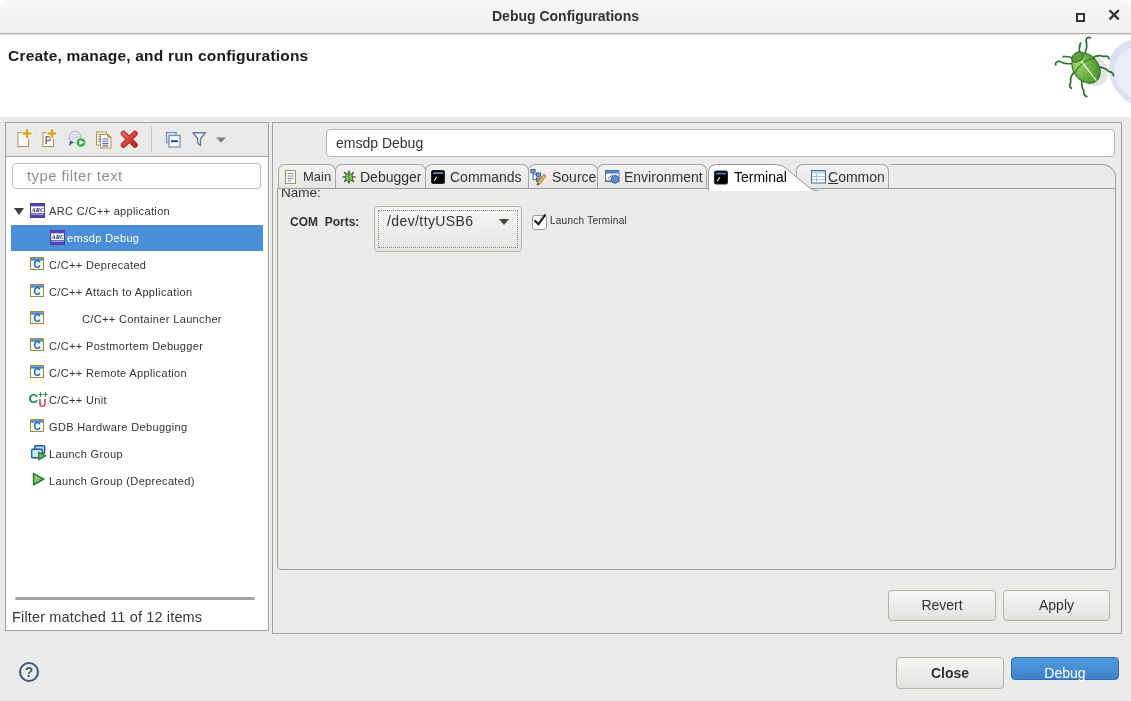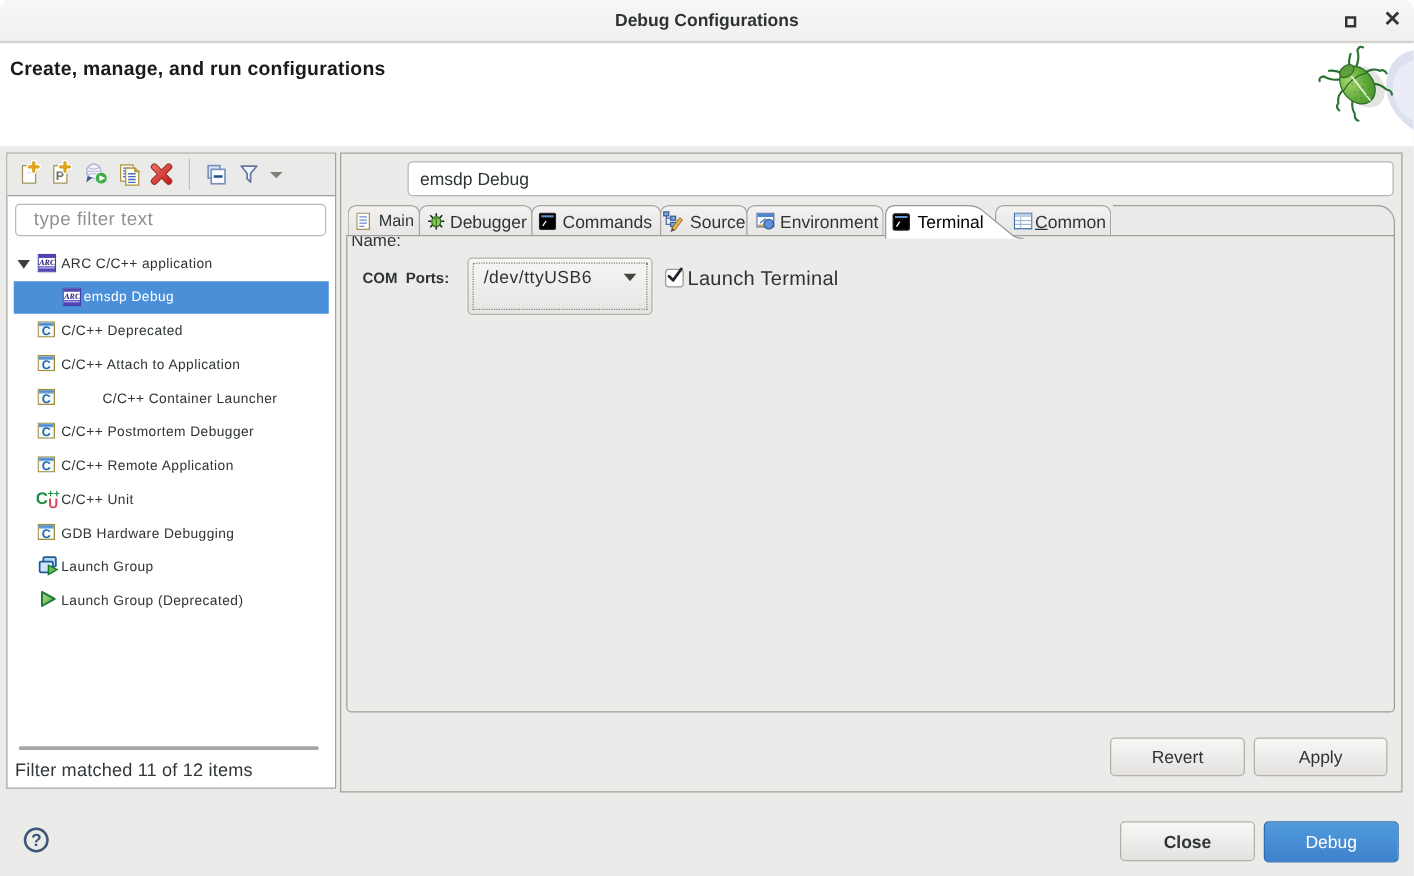--- a/index.html
+++ b/index.html
@@ -25,21 +25,21 @@
 .folder{position:absolute;left:277px;top:188px;width:839px;height:382px;border:1px solid #9e9e9b;border-radius:0 0 4px 4px;box-sizing:border-box;}
 .foldertop{position:absolute;left:890px;top:164px;width:226px;height:25px;border-top:1px solid #9e9e9b;border-right:1px solid #9e9e9b;border-radius:0 14px 0 0;box-sizing:border-box;}
 .tab{position:absolute;top:164px;height:24px;background:linear-gradient(#f3f2f1,#e7e6e4);border:1px solid #a7a6a3;border-bottom:none;border-radius:7px 7px 0 0;box-sizing:border-box;font-size:13px;color:#2e3436;}
 .tl{position:absolute;top:0;line-height:24px;font-size:14px;}
 .comlbl{position:absolute;left:290px;top:215px;font-size:12px;font-weight:bold;}
 .combo{position:absolute;left:374px;top:206px;width:148px;height:46px;background:linear-gradient(#f7f6f5,#e6e5e3);border:1px solid #b5b2ae;border-radius:4px;box-sizing:border-box;}
 .combofocus{position:absolute;left:3px;top:3px;right:3px;bottom:3px;border:1px dotted #84847f;}
 .combotxt{position:absolute;left:12px;top:0;line-height:28px;font-size:14px;letter-spacing:0.4px;color:#2e3436;}
 .comboarrow{position:absolute;left:124px;top:12px;width:0;height:0;border-left:5px solid transparent;border-right:5px solid transparent;border-top:6px solid #45453f;}
 .cbox{position:absolute;left:532px;top:215px;width:15px;height:15px;background:#fefefe;border:1px solid #989894;border-radius:3px;box-sizing:border-box;}
-.cblbl{position:absolute;left:550px;top:215px;font-size:16px;letter-spacing:0.25px;}
+.cblbl{position:absolute;left:550px;top:215px;font-size:10px;letter-spacing:0.25px;}
 .btn{position:absolute;background:linear-gradient(#f7f7f6,#e3e2e0);border:1px solid #b4b1ad;border-radius:4px;box-sizing:border-box;font-size:14px;color:#2e3436;text-align:center;}
 .bluebtn{position:absolute;background:linear-gradient(#529bdc,#3d82cd);border:1px solid #2f6db4;border-radius:4px;box-sizing:border-box;font-size:14px;color:#fff;text-align:center;}
 .helpbtn{position:absolute;left:19px;top:662px;width:20px;height:20px;border:2px solid #3d5678;border-radius:50%;box-sizing:border-box;color:#3d5678;font-size:14px;font-weight:bold;text-align:center;line-height:16px;}
 .exp{position:absolute;left:14px;top:208px;width:0;height:0;border-left:5.5px solid transparent;border-right:5.5px solid transparent;border-top:7px solid #3e3e3c;}
 </style></head>
 <body>
 <svg width="0" height="0" style="position:absolute">
     <defs>
 <linearGradient id="bluetop" x1="0" y1="0" x2="0" y2="1">
         <stop offset="0" stop-color="#7aade0"></stop>
@@ -297,14 +297,14 @@
   </div>
 <div class="cbox"></div>
 <svg class="abs" style="left:531px;top:211px" width="19" height="19" viewBox="0 0 19 19">
     <path d="M4.2 10 L7.5 13.2 L14 4.2" fill="none" stroke="#20262b" stroke-width="2.3" stroke-linecap="round" stroke-linejoin="round"></path>
   </svg>
 <div class="cblbl">Launch Terminal</div>
 
 <div class="btn" style="left:888px;top:590px;width:108px;height:31px;line-height:29px;">Revert</div>
 <div class="btn" style="left:1003px;top:590px;width:107px;height:31px;line-height:29px;">Apply</div>
 <div class="btn" style="left:896px;top:657px;width:108px;height:32px;line-height:30px;font-weight:bold;">Close</div>
-<div class="bluebtn" style="left:1011px;top:657px;width:108px;height:33px;line-height:31px;">Debug</div>
+<div class="bluebtn" style="left:1011px;top:657px;width:108px;height:23px;line-height:31px;">Debug</div>
 <div class="helpbtn">?</div>
 
 </body></html>

